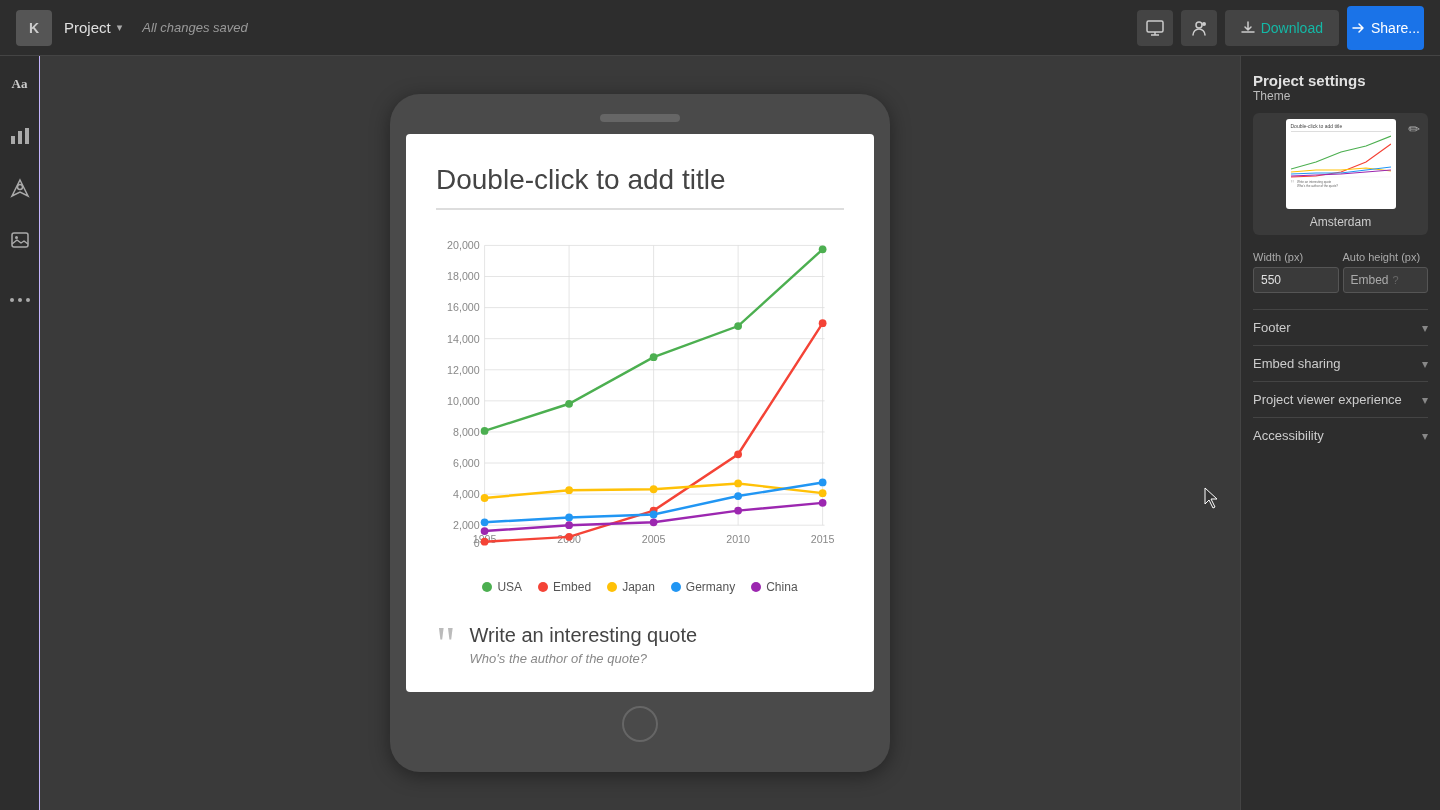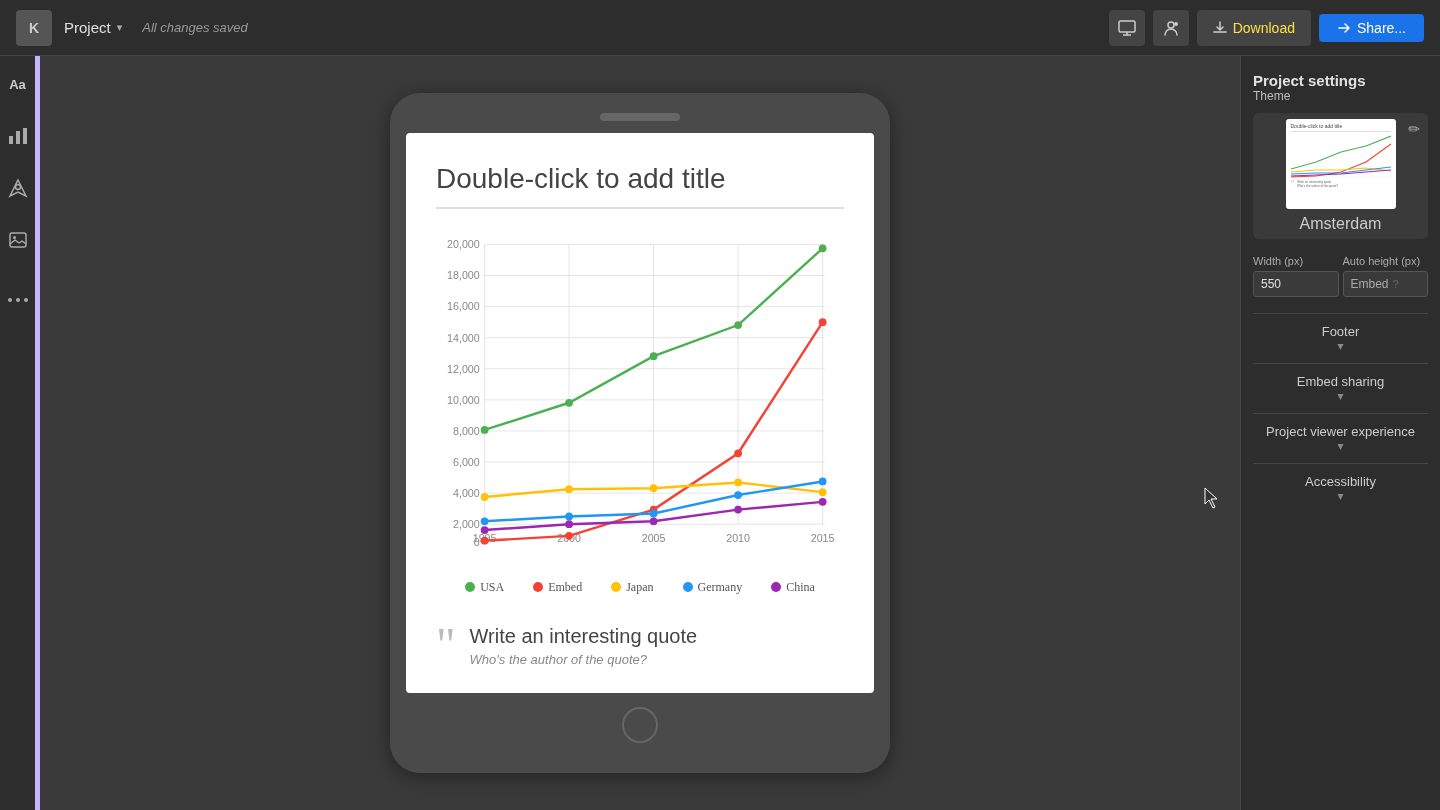--- a/index.html
+++ b/index.html
@@ -38,26 +38,26 @@
       width: 36px; height: 36px;
       background: #444;
       border: none; border-radius: 4px;
       display: flex; align-items: center; justify-content: center;
       cursor: pointer; color: #ccc; font-size: 16px;
     }
     .btn-download {
       height: 36px; padding: 0 16px;
       background: #444;
       border: none; border-radius: 4px;
-      color: #fde047; font-size: 14px;
+      color: #14b8a6; font-size: 14px;
       display: flex; align-items: center; gap: 6px;
       cursor: pointer;
     }
     .btn-share {
-      height: 28px; padding: 0 18px;
+      height: 44px; padding: 0 4px;
       background: #1a73e8;
       border: none; border-radius: 4px;
       color: #fff; font-size: 14px;
       display: flex; align-items: center; gap: 6px;
       cursor: pointer;
     }
 
     
     .main-layout {
       display: flex;
@@ -67,22 +67,23 @@
 
     
     .left-sidebar {
       width: 40px;
       background: #2d2d2d;
       display: flex;
       flex-direction: column;
       align-items: center;
       padding: 12px 0;
       gap: 20px;
-      border-right: 5px solid #c4b5fd;
+      border-right: 1px solid #c4b5fd;
       flex-shrink: 0;
+      font-family: Liberation Serif, serif;
     }
     .sidebar-icon {
       width: 32px; height: 32px;
       display: flex; align-items: center; justify-content: center;
       color: #aaa; font-size: 18px; cursor: pointer;
       border-radius: 4px;
     }
 
     
     .canvas-area {
@@ -141,24 +142,23 @@
       width: 100%;
       margin-bottom: 20px;
       text-decoration: underline;
     }
     .chart-svg { width: 100%; }
 
     
     .chart-legend {
       display: flex;
       justify-content: center;
-      gap: 29px;
+      gap: 16px;
       margin-bottom: 20px;
       flex-wrap: wrap;
-      font-family: Liberation Serif, serif;
     }
     .legend-item {
       display: flex; align-items: center; gap: 5px;
       font-size: 12px; color: #555;
     }
     .legend-dot {
       width: 10px; height: 10px;
       border-radius: 50%;
       flex-shrink: 0;
     }
@@ -254,21 +254,21 @@
       display: flex; align-items: flex-start; gap: 3px; margin-top: 2px;
     }
     .theme-preview-qmark {
       font-size: 10px; color: #ccc; line-height: 1;
     }
     .theme-preview-qtext {
       font-size: 3px; color: #666;
     }
     .theme-name {
       color: #ccc;
-      font-size: 16px;
+      font-size: 12px;
     }
 
     
     .dimension-row {
       display: flex;
       gap: 4px;
       margin-bottom: 16px;
       align-items: center;
     }
     .dimension-field {
@@ -297,21 +297,20 @@
     }
 
     
     .accordion-item {
       border-top: 1px solid #444;
       padding: 10px 0;
       display: flex;
       align-items: center;
       justify-content: space-between;
       cursor: pointer;
-      flex-direction: column;
     }
     .accordion-label {
       color: #ccc;
       font-size: 13px;
     }
     .accordion-chevron {
       color: #888;
       font-size: 12px;
     }
   </style>

